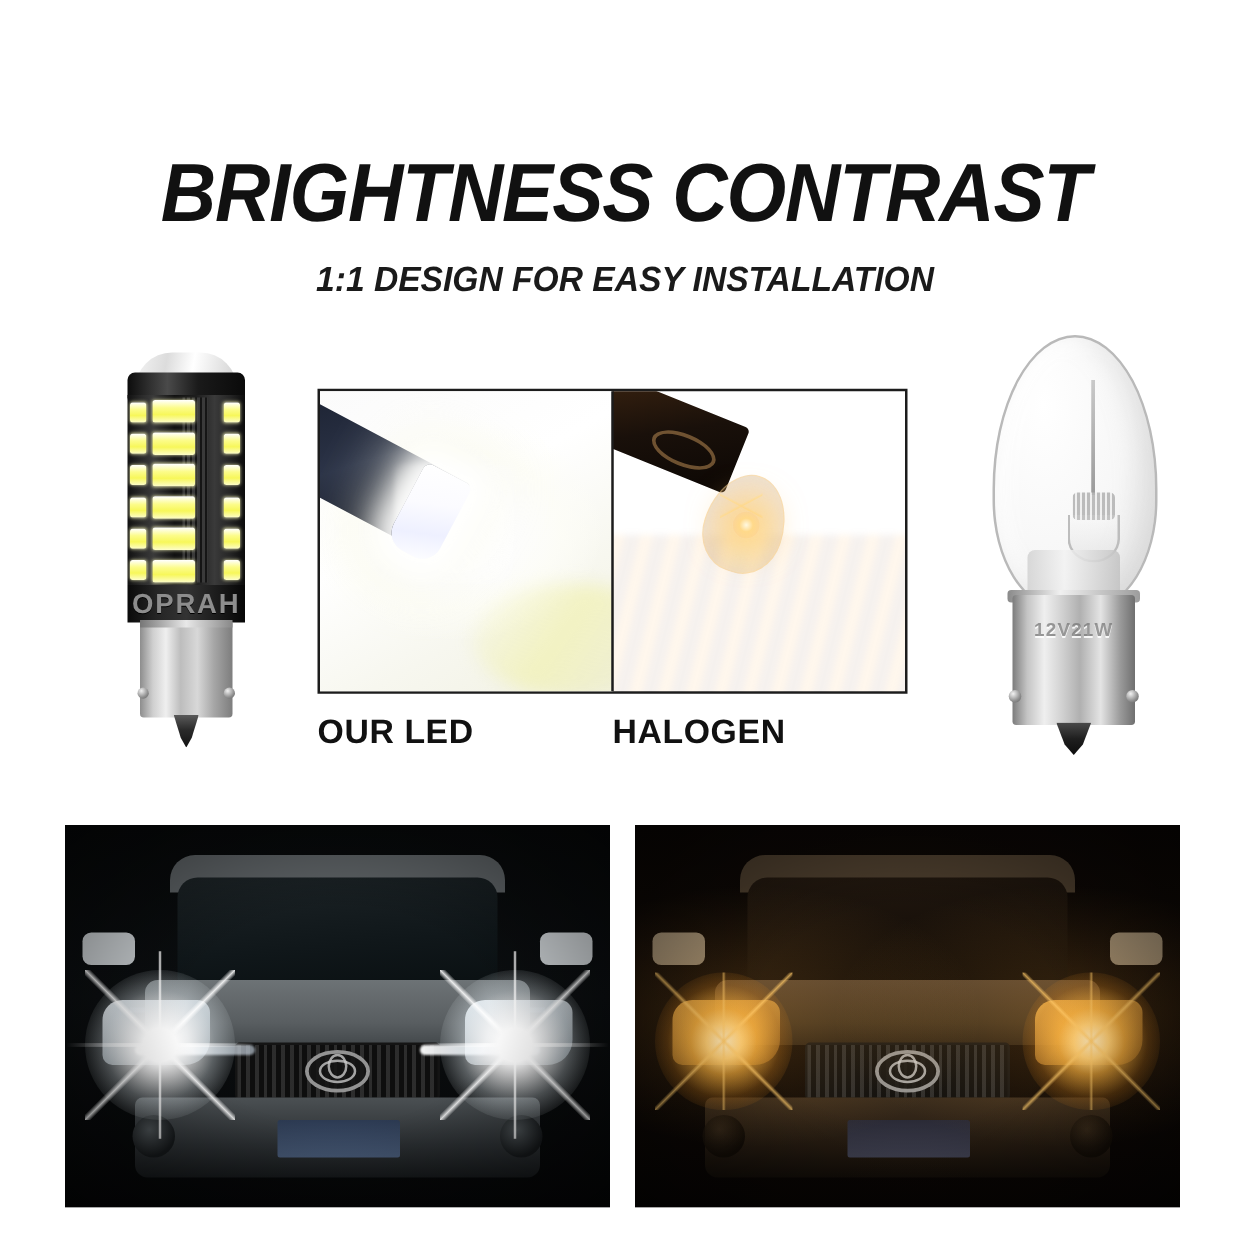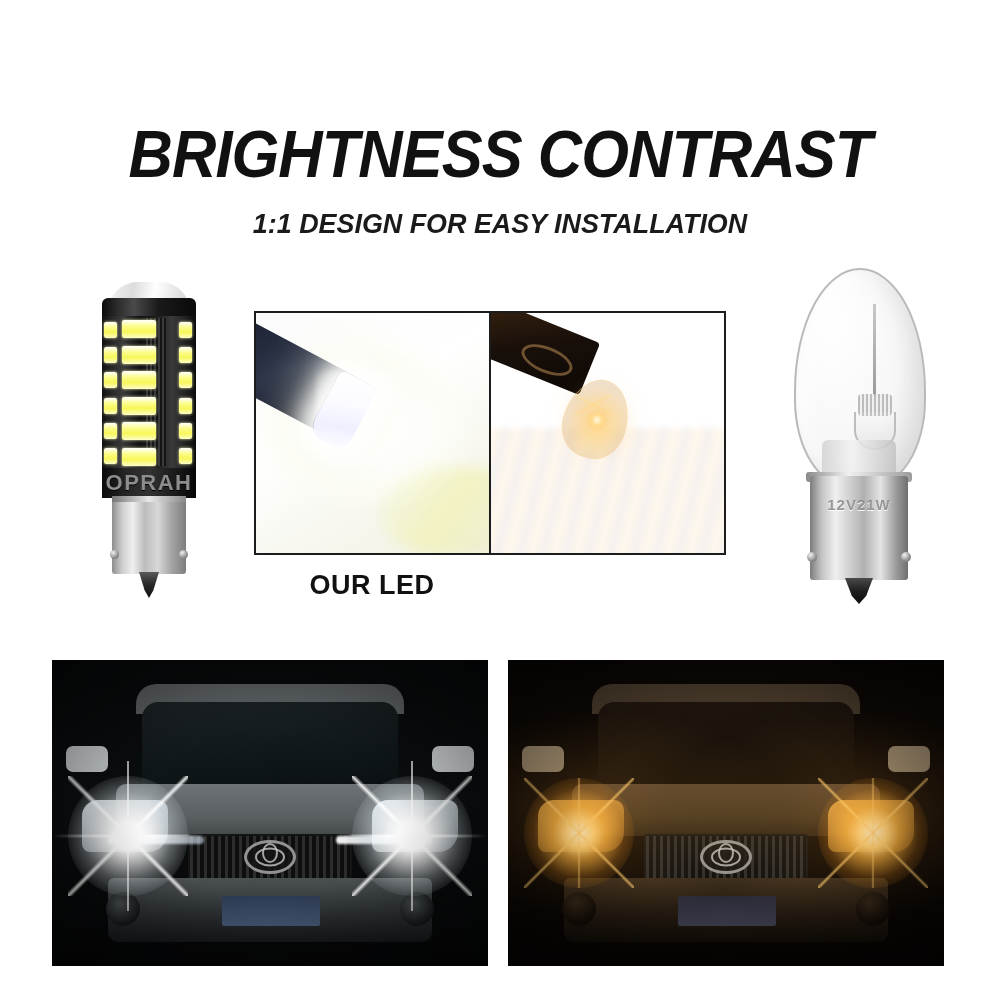--- a/index.html
+++ b/index.html
@@ -258,21 +258,21 @@
   }
 
   
   .compare-captions {
     position:absolute;
     left:254px; top:570px; width:472px;
     display:flex;
   }
   .compare-caption {
     width:50%;
-    text-align:center;
+    text-align:left;
     font-size:27px;
     font-weight:bold;
     letter-spacing:.5px;
     color:#111111;
   }
 
   
   .car-photos {
     position:absolute;
     left:52px; top:660px;
@@ -510,20 +510,21 @@
     <div class="hal-bulb-glass"></div>
     <div class="hal-filament-wires"></div>
     <div class="hal-bulb-filament"></div>
   </div>
 
   <div class="panel-divider"></div>
 </div>
 
 <div class="compare-captions">
   <div class="compare-caption">OUR LED</div>
+  <div class="compare-caption">HALOGEN</div>
 </div>
 
 <div class="car-photos">
 
   <div class="car-photo photo-led">
     <div class="car-scene">
       <div class="hood-line"></div>
       <div class="car-body">
         <div class="car-roof"></div>
         <div class="car-windshield"></div>

